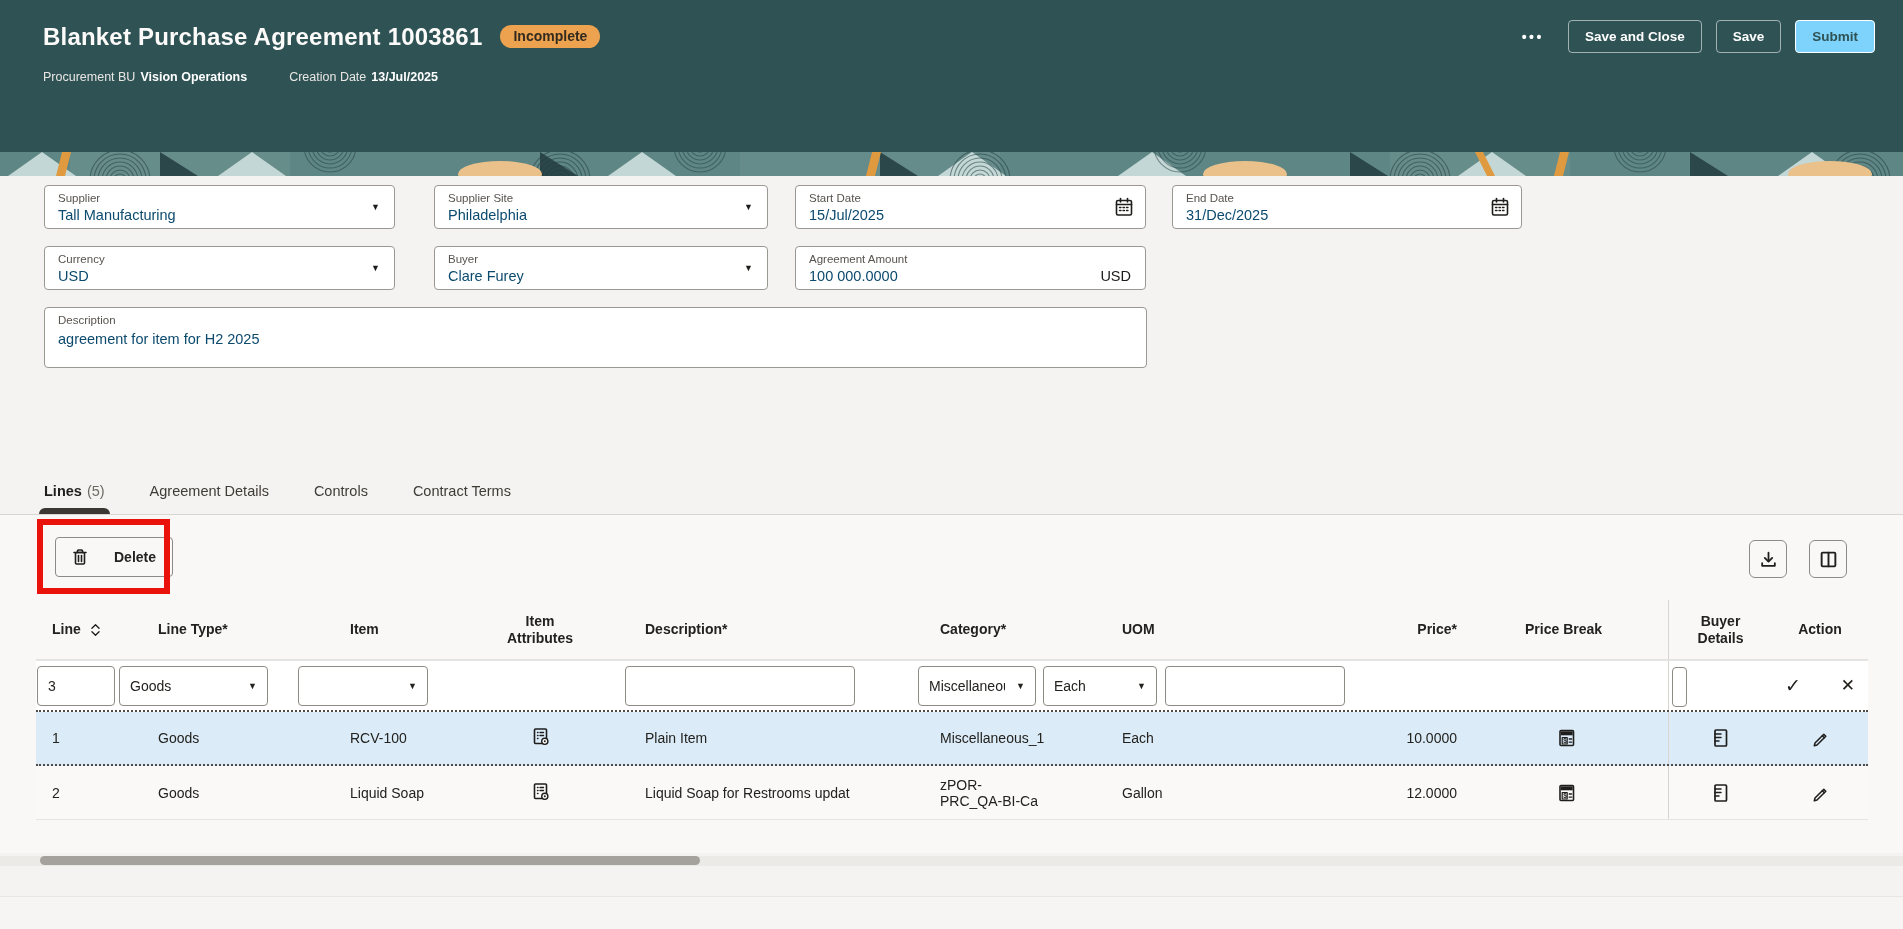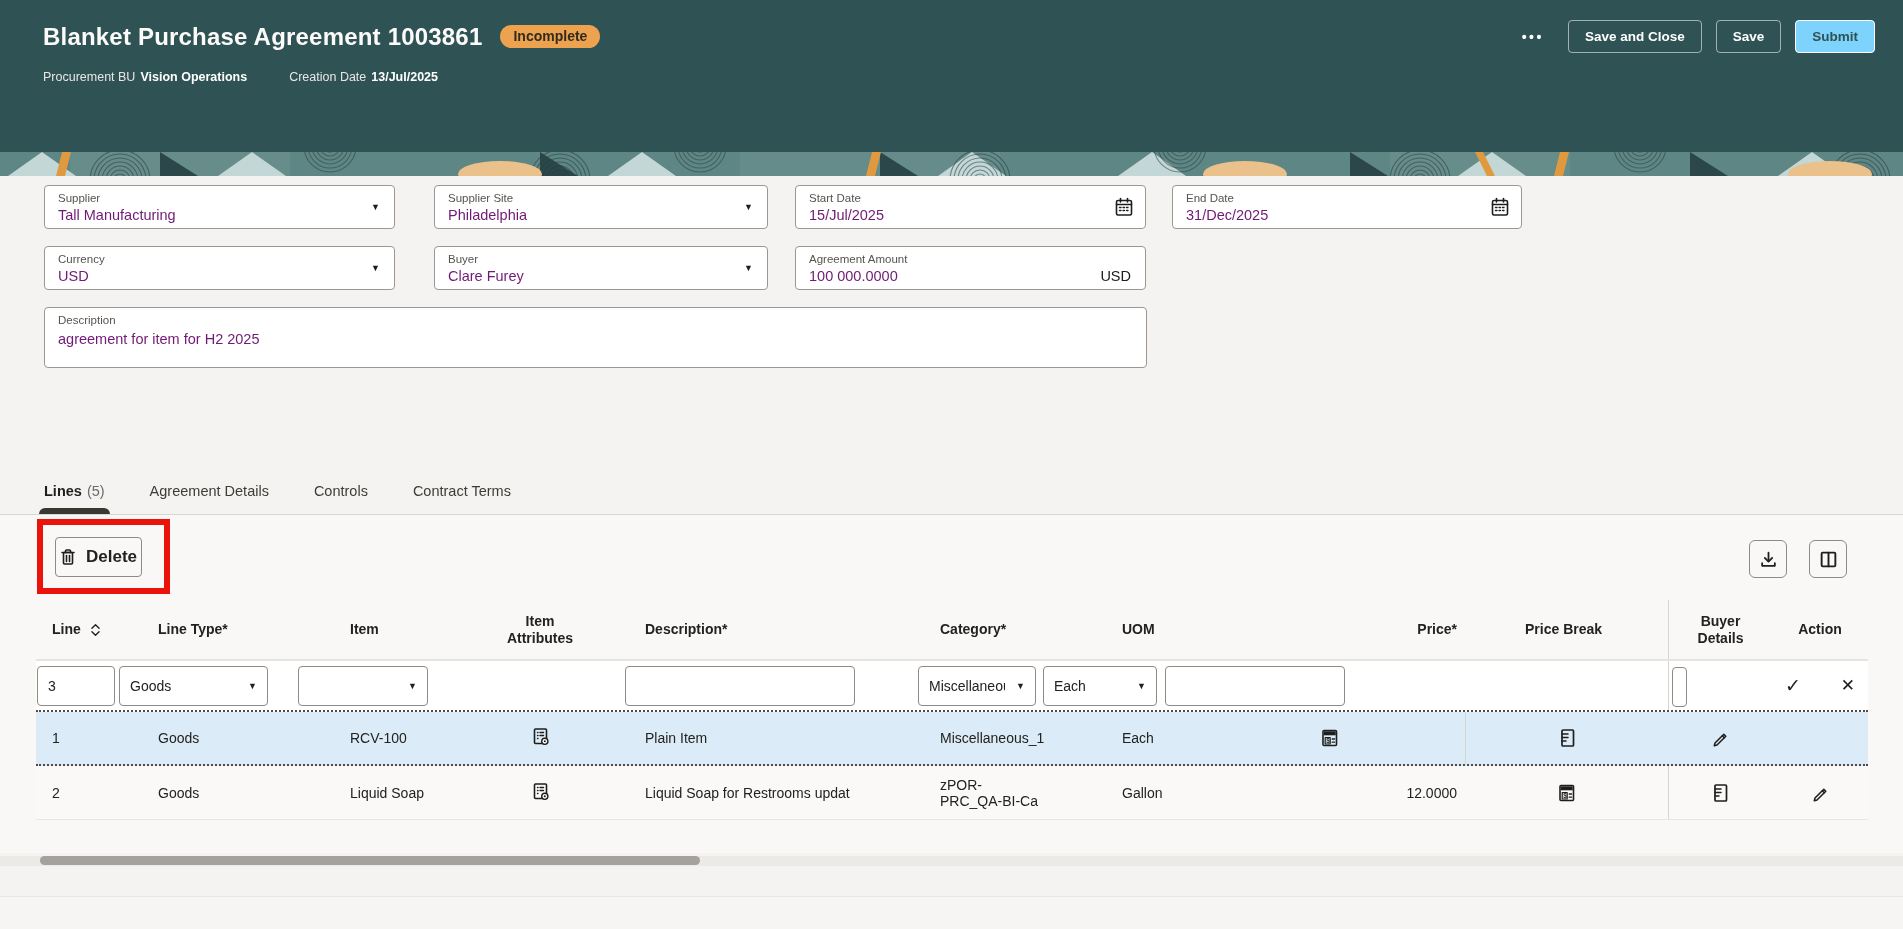--- a/index.html
+++ b/index.html
@@ -28,43 +28,43 @@
 
   
   .banner{height:24px;overflow:hidden;line-height:0;}
   .banner svg{display:block;}
 
   
   .form-area{position:relative;height:294px;}
   .field{position:absolute;height:44px;background:#fff;border:1px solid var(--field-border);
          border-radius:4px;cursor:pointer;}
   .f-label{position:absolute;left:13px;top:6px;font-size:11.5px;color:var(--muted);}
-  .f-value{position:absolute;left:13px;top:21px;font-size:14.5px;color:#701a75;white-space:nowrap;}
+  .f-value{position:absolute;left:13px;top:21px;font-size:14.5px;color:#0c4a6e;white-space:nowrap;}
   .caret{position:absolute;right:14px;top:50%;transform:translateY(-50%);font-size:9px;color:#1E1C1A;}
   .cal{position:absolute;right:11px;top:50%;transform:translateY(-50%);width:20px;height:20px;}
   .suffix{position:absolute;right:14px;top:21px;font-size:14.5px;color:#1E1C1A;}
 
   
   .tabs{height:45px;display:flex;align-items:flex-end;gap:45px;padding-left:44px;
         border-bottom:1px solid #D9D6D2;}
   .tab{font-size:14.5px;padding-bottom:15px;position:relative;color:#3F3B37;font-weight:500;cursor:pointer;white-space:nowrap;}
   .tab .tab-label{font-weight:inherit;}
   .tab.active{color:#201E1C;}
   .tab.active .tab-label{font-weight:700;}
   .tab-count{color:#6E6A65;margin-left:5px;}
   .tab.active::after{content:"";position:absolute;left:-5px;right:-5px;bottom:0;height:6px;
         background:#3B3834;border-radius:6px 6px 0 0;}
 
   
   .panel{position:relative;height:338px;background:var(--panel-bg);}
   .annotation{position:absolute;left:37px;top:4px;width:133px;height:75px;
         border:6px solid var(--annotation-red);pointer-events:none;}
-  .delete-btn{position:absolute;left:55px;top:22px;height:40px;display:flex;align-items:center;gap:10px;
-        border:1px solid #8E8A85;border-radius:4px;background:var(--panel-bg);padding:0 4px;
-        font-size:17px;font-weight:600;font-family:inherit;color:var(--ink);cursor:pointer;}
+  .delete-btn{position:absolute;left:55px;top:22px;height:40px;display:flex;align-items:center;gap:26px;
+        border:1px solid #8E8A85;border-radius:4px;background:var(--panel-bg);padding:0 16px;
+        font-size:14px;font-weight:600;font-family:inherit;color:var(--ink);cursor:pointer;}
   .panel-icons{position:absolute;right:56px;top:25px;display:flex;gap:22px;}
   .icon-btn{width:38px;height:38px;border:1px solid #8E8A85;border-radius:6px;background:var(--panel-bg);
         display:flex;align-items:center;justify-content:center;cursor:pointer;}
 
   
   .tbl{position:absolute;top:85px;left:0;width:1868px;}
   .trow{display:grid;margin-left:36px;width:1832px;
         grid-template-columns:80px 174px 190px 120px 290px 150px 155px 270px 203px 104px 96px;}
   .cell{display:flex;align-items:center;font-size:14px;color:var(--ink);min-width:0;}
   .thead{height:60px;border-bottom:1px solid #E4E1DE;font-weight:600;}
@@ -420,20 +420,23 @@
             </div>
           <div class="cell c4">
               <span>Plain Item</span>
             </div>
           <div class="cell c5">
               <span>Miscellaneous_1</span>
             </div>
           <div class="cell c6">
               <span>Each</span>
             </div>
+          <div class="cell c7">
+              <span>10.0000</span>
+            </div>
           <div class="cell c8">
               <span class="rowicon">
             <svg class="ic" width="20" height="20" viewBox="0 0 20 20">
               <rect x="3" y="2.5" width="13.5" height="15" rx="1"></rect>
               <rect x="3.8" y="3.3" width="11.9" height="4" fill="#1F1E1D" stroke="none"></rect>
               <rect x="5.2" y="9.5" width="5" height="6.5" stroke-width="1.2"></rect>
               <text x="6.3" y="14.7" font-size="6.5" font-weight="bold" fill="#1F1E1D" stroke="none" font-family="inherit">$</text>
               <line x1="12.2" y1="11" x2="14.6" y2="11" stroke-width="1.3"></line>
                   <line x1="12.2" y1="14.2" x2="14.6" y2="14.2" stroke-width="1.3"></line>
             </svg>

